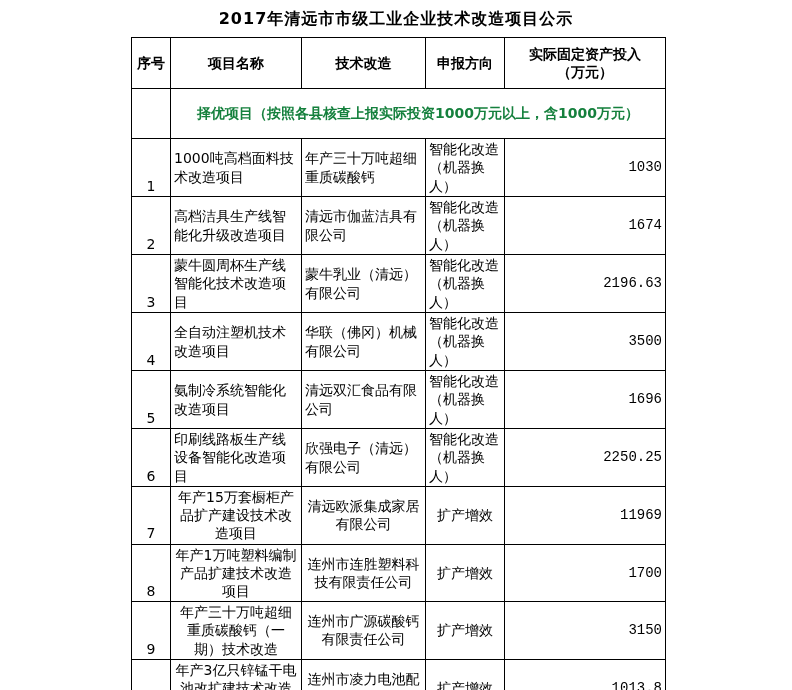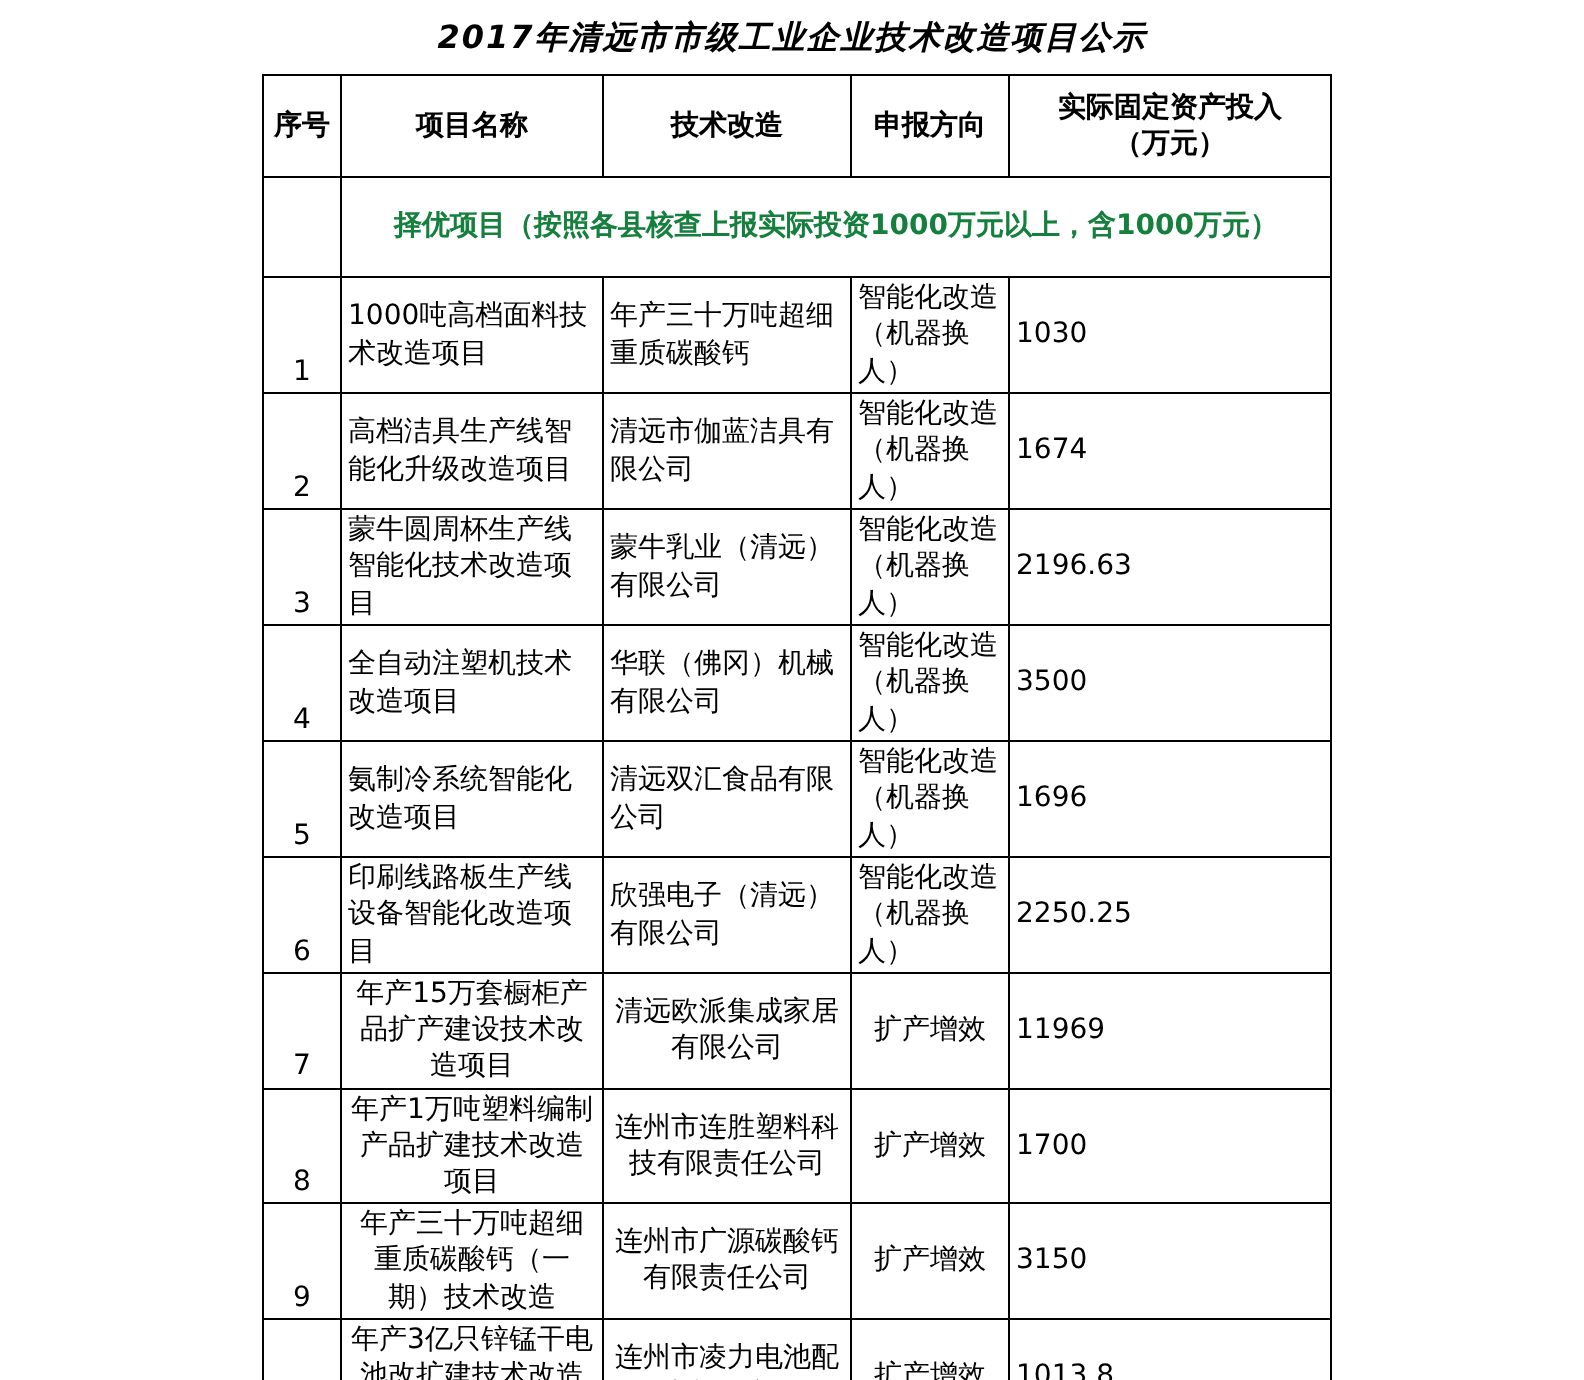--- a/index.html
+++ b/index.html
@@ -13,21 +13,20 @@
     color: #000000;
   }
   .doc-title {
     padding-top: 8px;
     height: 21px;
     line-height: 21px;
     text-align: center;
     font-size: 16px;
     font-weight: bold;
     letter-spacing: 1px;
-    font-style: italic;
   }
   table.announce {
     border-collapse: collapse;
     table-layout: fixed;
     width: 534px;
     margin-left: 131px;
     margin-top: 8px;
   }
   table.announce col.c-no  { width: 39px; }
   table.announce col.c-name{ width: 131px; }
@@ -58,22 +57,23 @@
   }
   td.no-cell {
     text-align: center;
     vertical-align: bottom;
     padding-bottom: 2px;
   }
   td.name-cell, td.unit-cell, td.dir-cell {
     vertical-align: middle;
   }
   td.inv-cell {
-    text-align: left;
+    text-align: right;
     vertical-align: middle;
+    font-family: Liberation Mono, monospace;
   }
   tr.style-a td.name-cell,
   tr.style-a td.unit-cell,
   tr.style-a td.dir-cell { text-align: left; }
   tr.style-b td.name-cell,
   tr.style-b td.unit-cell,
   tr.style-b td.dir-cell { text-align: center; }
 </style>
 </head>
 <body>

